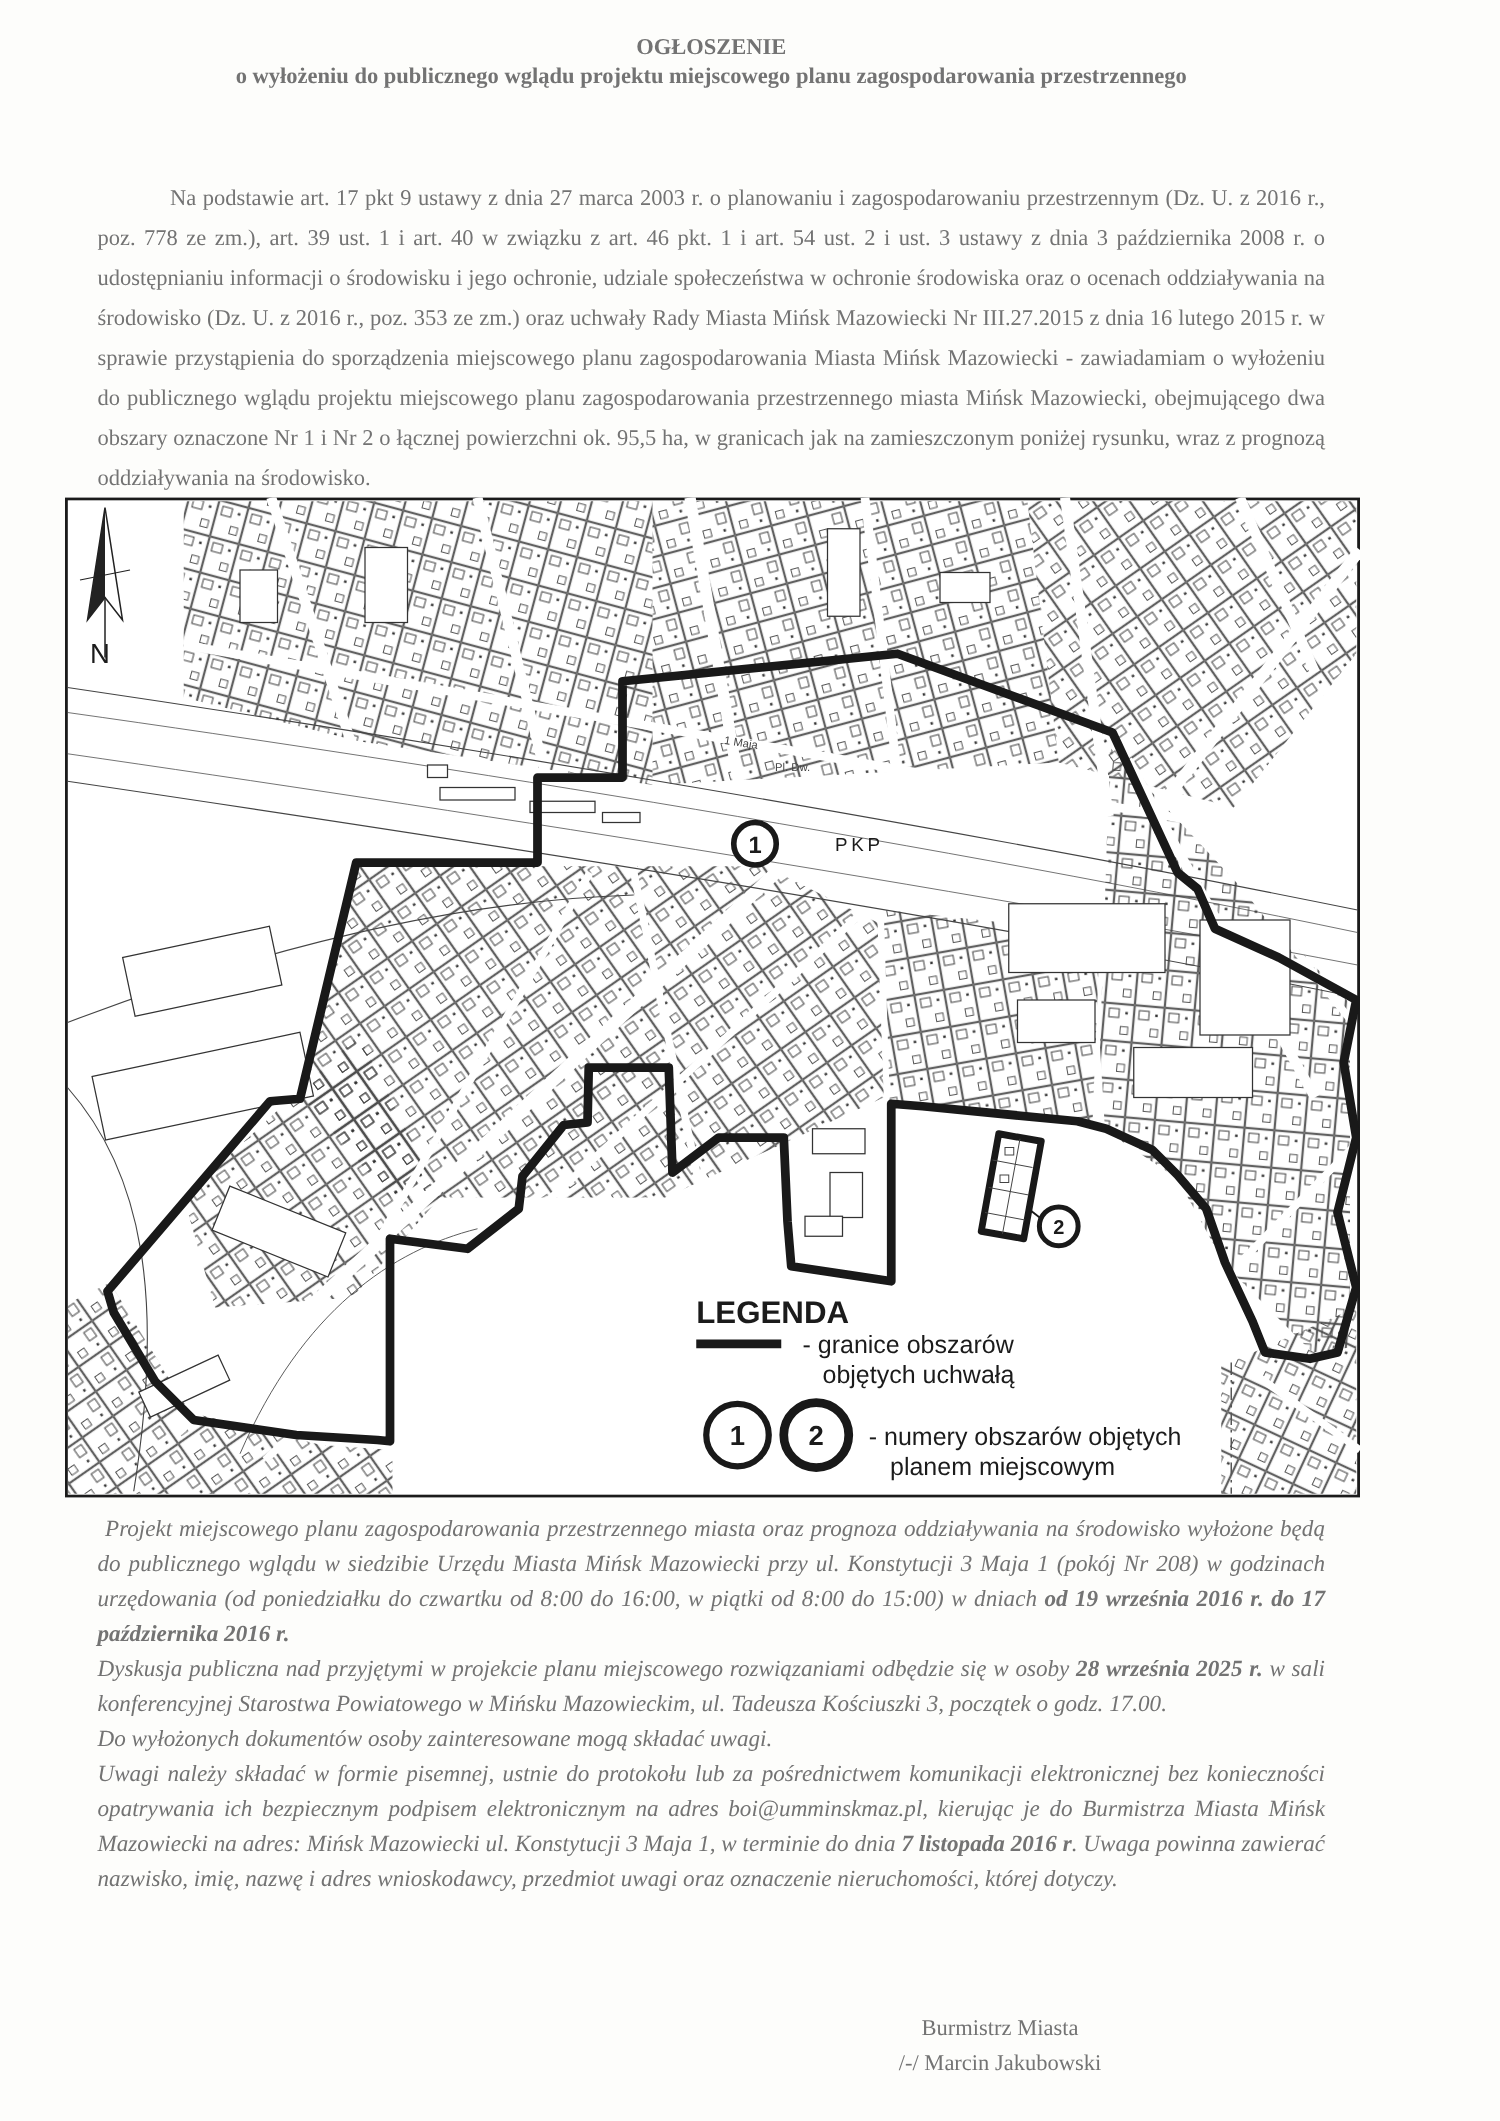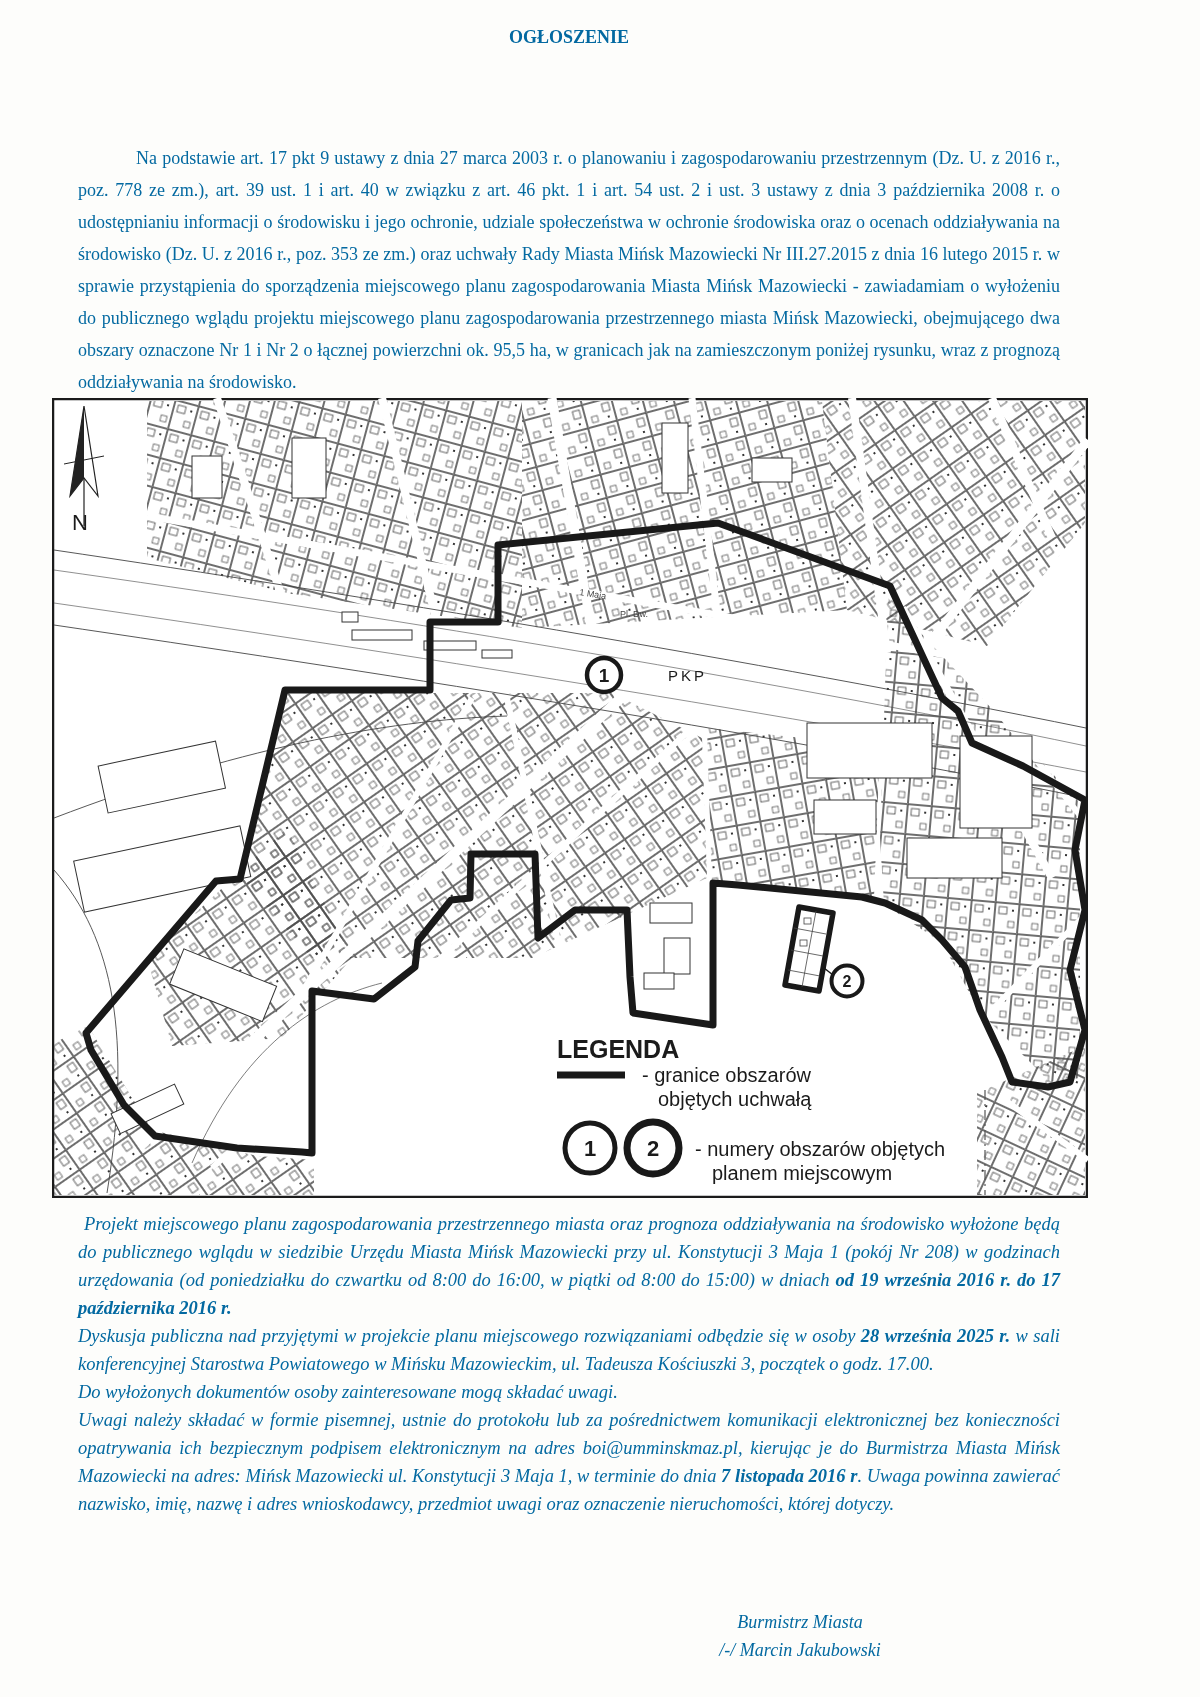--- a/index.html
+++ b/index.html
@@ -1,42 +1,43 @@
 <!DOCTYPE html>
 <html><head>
 <meta charset="utf-8">
 <style>
   html,body{margin:0;padding:0;background:#e8e8e8;}
-  .sheet{position:relative;width:1200px;height:1697px;margin:0 auto;background:#fdfdfb;color:#0369a1;
+  .sheet{position:relative;width:1200px;height:1697px;margin:0 auto;background:#fdfdfb;color:#737373;
          font-family:"Liberation Serif",serif;overflow:hidden;}
   .titleblock{position:absolute;top:26px;left:78px;width:982px;text-align:center;font-weight:bold;
               font-size:18px;line-height:23px;}
   .intro{position:absolute;top:142px;left:78px;width:982px;font-size:18px;line-height:32px;
          text-align:justify;text-indent:58px;}
   .map-wrap{position:absolute;top:398px;left:52px;width:1036px;height:800px;background:#fff;}
   svg{display:block;}
   .bottom{position:absolute;top:1210px;left:78px;width:982px;font-size:18.5px;line-height:28px;
           text-align:justify;}
   .bottom p{margin:0;font-style:italic;}
   .bottom p.indent1{text-indent:6px;}
   .bold{font-weight:bold;}
   .signature{position:absolute;top:1608px;left:600px;width:400px;text-align:center;
-             font-size:18px;line-height:28px;font-style:italic;}
+             font-size:18px;line-height:28px;}
   
   .mlab{font-family:"Liberation Sans",sans-serif;fill:#1b1b1b;}
   .mlab-small{font-family:"Liberation Sans",sans-serif;fill:#444;}
   .legend-title{font-weight:bold;}
 </style>
 </head>
 <body>
 
 <div class="sheet">
 
   <div class="titleblock">
     <div>OGŁOSZENIE</div>
+    <div>o  wyłożeniu do publicznego wglądu projektu miejscowego planu zagospodarowania przestrzennego</div>
   </div>
 
   <div class="intro"><span>Na podstawie art. 17 pkt 9 ustawy z dnia 27 marca 2003 r. o planowaniu i zagospodarowaniu przestrzennym (Dz. U. z 2016 r., poz. 778 ze zm.), art. 39 ust. 1 i art. 40 w związku z art. 46 pkt. 1 i art. 54 ust. 2 i ust. 3 ustawy z dnia 3 października 2008 r. o udostępnianiu informacji o środowisku i jego ochronie, udziale społeczeństwa w ochronie środowiska oraz o ocenach oddziaływania na środowisko (Dz. U. z 2016 r., poz. 353 ze zm.) oraz uchwały Rady Miasta Mińsk Mazowiecki Nr III.27.2015 z dnia 16 lutego 2015 r. w sprawie przystąpienia do sporządzenia miejscowego planu zagospodarowania Miasta Mińsk Mazowiecki  - zawiadamiam o wyłożeniu do publicznego wglądu projektu miejscowego planu zagospodarowania przestrzennego miasta Mińsk Mazowiecki, obejmującego dwa obszary oznaczone Nr 1 i Nr 2 o łącznej powierzchni ok. 95,5 ha, w granicach jak na zamieszczonym poniżej rysunku, wraz z prognozą oddziaływania na środowisko.</span></div>
 
   <div class="map-wrap">
   <svg viewBox="0 0 1036 800" width="1036" height="800">
     <defs>
       <pattern id="pc" width="24" height="30" patternUnits="userSpaceOnUse">
         <rect x="0.5" y="0.5" width="23" height="29" fill="none" stroke="#4a4a4a" stroke-width="0.8"></rect>
         <rect x="4" y="4" width="8" height="7" fill="none" stroke="#3c3c3c" stroke-width="0.8"></rect>

